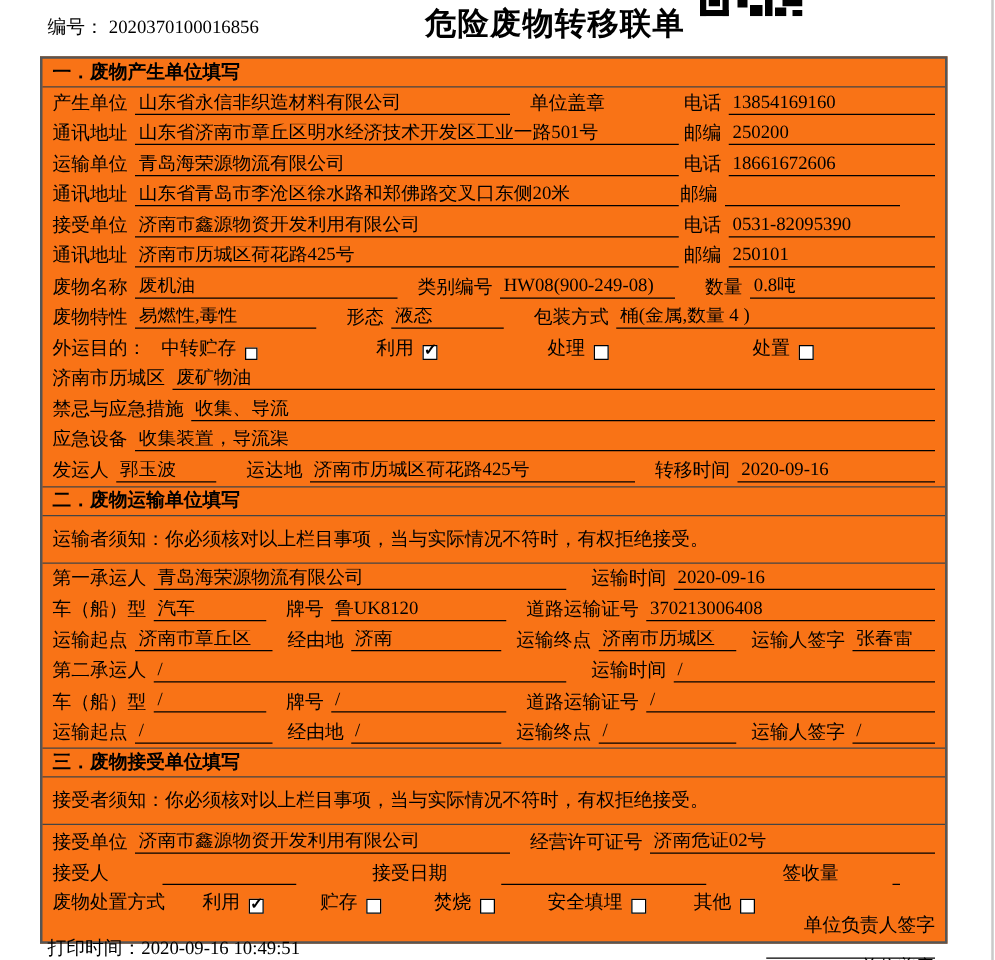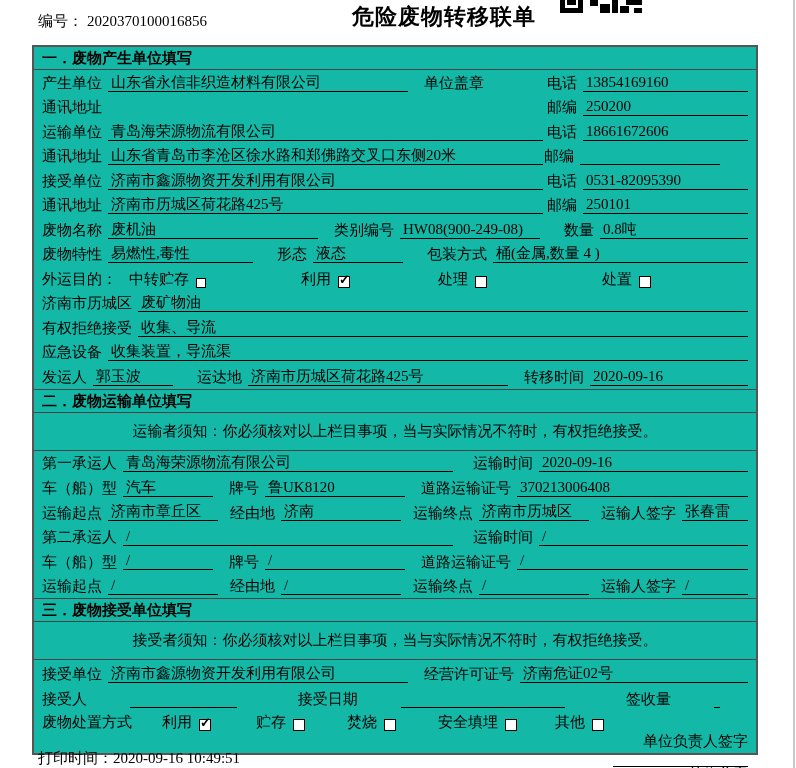--- a/index.html
+++ b/index.html
@@ -4,29 +4,29 @@
 <style>
   html,body{margin:0;padding:0;background:#fff;}
   .page{position:relative;width:796px;height:768px;background:#ffffff;overflow:hidden;
         font-family:"Liberation Serif","DejaVu Serif",serif;color:#000;}
   .page-edge{position:absolute;right:1px;top:0;bottom:0;width:2px;background:#c9c9c9;}
   
   .doc-no{position:absolute;left:38px;top:12px;font-size:15px;white-space:nowrap;}
   .doc-no .num{margin-left:4px;}
   .doc-title{position:absolute;left:444px;top:2px;transform:translateX(-50%);
              font-family:"Liberation Sans","DejaVu Sans",sans-serif;
-             font-weight:bold;font-size:22px;letter-spacing:1px;white-space:nowrap;}
+             font-weight:bold;font-size:25px;letter-spacing:1px;white-space:nowrap;}
   .qr{position:absolute;left:560px;top:0;}
   
-  .form{position:absolute;left:32px;top:45px;width:726px;border:2px solid #555;box-sizing:border-box;background:#14b8a6;}
+  .form{position:absolute;left:32px;top:45px;width:726px;border:2px solid #555;box-sizing:border-box;background:#f97316;}
   .sec{border-top:1px solid #444;}
   .sec:first-child{border-top:none;}
   .sec-title{height:22px;line-height:22px;padding-left:8px;border-bottom:1px solid #444;
              font-family:"Liberation Sans","DejaVu Sans",sans-serif;font-weight:bold;font-size:15px;}
-  .note{height:26px;padding:9px 8px 2px 8px;border-bottom:1px solid #444;font-size:15px;text-align:center;}
+  .note{height:26px;padding:9px 8px 2px 8px;border-bottom:1px solid #444;font-size:15px;}
   .row{display:flex;align-items:flex-end;padding:0 8px 3px 8px;box-sizing:border-box;
        font-size:15px;line-height:1.05;height:24.5px;}
   .s2 .row{height:24.6px;}
   .r26{height:26px;}.r25{height:25px;gap:37px;}.r23{height:23px;}.r19{height:19px;flex-direction:column;}
   .lbl{white-space:nowrap;}
   .v{border-bottom:1px solid #000;text-align:left;padding:0 3px;white-space:nowrap;
      overflow:hidden;margin-left:6px;box-sizing:border-box;min-height:17px;}
   .fill{flex:1;}
   .w80{width:80px}.w90{width:90px}.w110{width:110px}.w120{width:120px}.w135{width:135px}
   .w140{width:140px}.w145{width:145px}.w165{width:165px}.w185{width:185px}.w210{width:210px}
@@ -72,20 +72,21 @@
       <div class="row">
         <span class="lbl">产生单位</span>
         <span class="v w300">山东省永信非织造材料有限公司</span>
         <span class="lbl m16">单位盖章</span>
         <span class="lbl mla">电话</span>
         <span class="v w165">13854169160</span>
       </div>
 
       <div class="row">
         <span class="lbl">通讯地址</span>
+        <span class="v w435">山东省济南市章丘区明水经济技术开发区工业一路501号</span>
         <span class="lbl mla">邮编</span>
         <span class="v w165">250200</span>
       </div>
 
       <div class="row">
         <span class="lbl">运输单位</span>
         <span class="v w435">青岛海荣源物流有限公司</span>
         <span class="lbl mla">电话</span>
         <span class="v w165">18661672606</span>
       </div>
@@ -148,21 +149,21 @@
           <span class="cb"></span>
         </span>
       </div>
 
       <div class="row">
         <span class="lbl">济南市历城区</span>
         <span class="v fill">废矿物油</span>
       </div>
 
       <div class="row">
-        <span class="lbl">有权拒绝接受</span>
+        <span class="lbl">禁忌与应急措施</span>
         <span class="v fill">收集、导流</span>
       </div>
 
       <div class="row">
         <span class="lbl">应急设备</span>
         <span class="v fill">收集装置，导流渠</span>
       </div>
 
       <div class="row">
         <span class="lbl">发运人</span>

